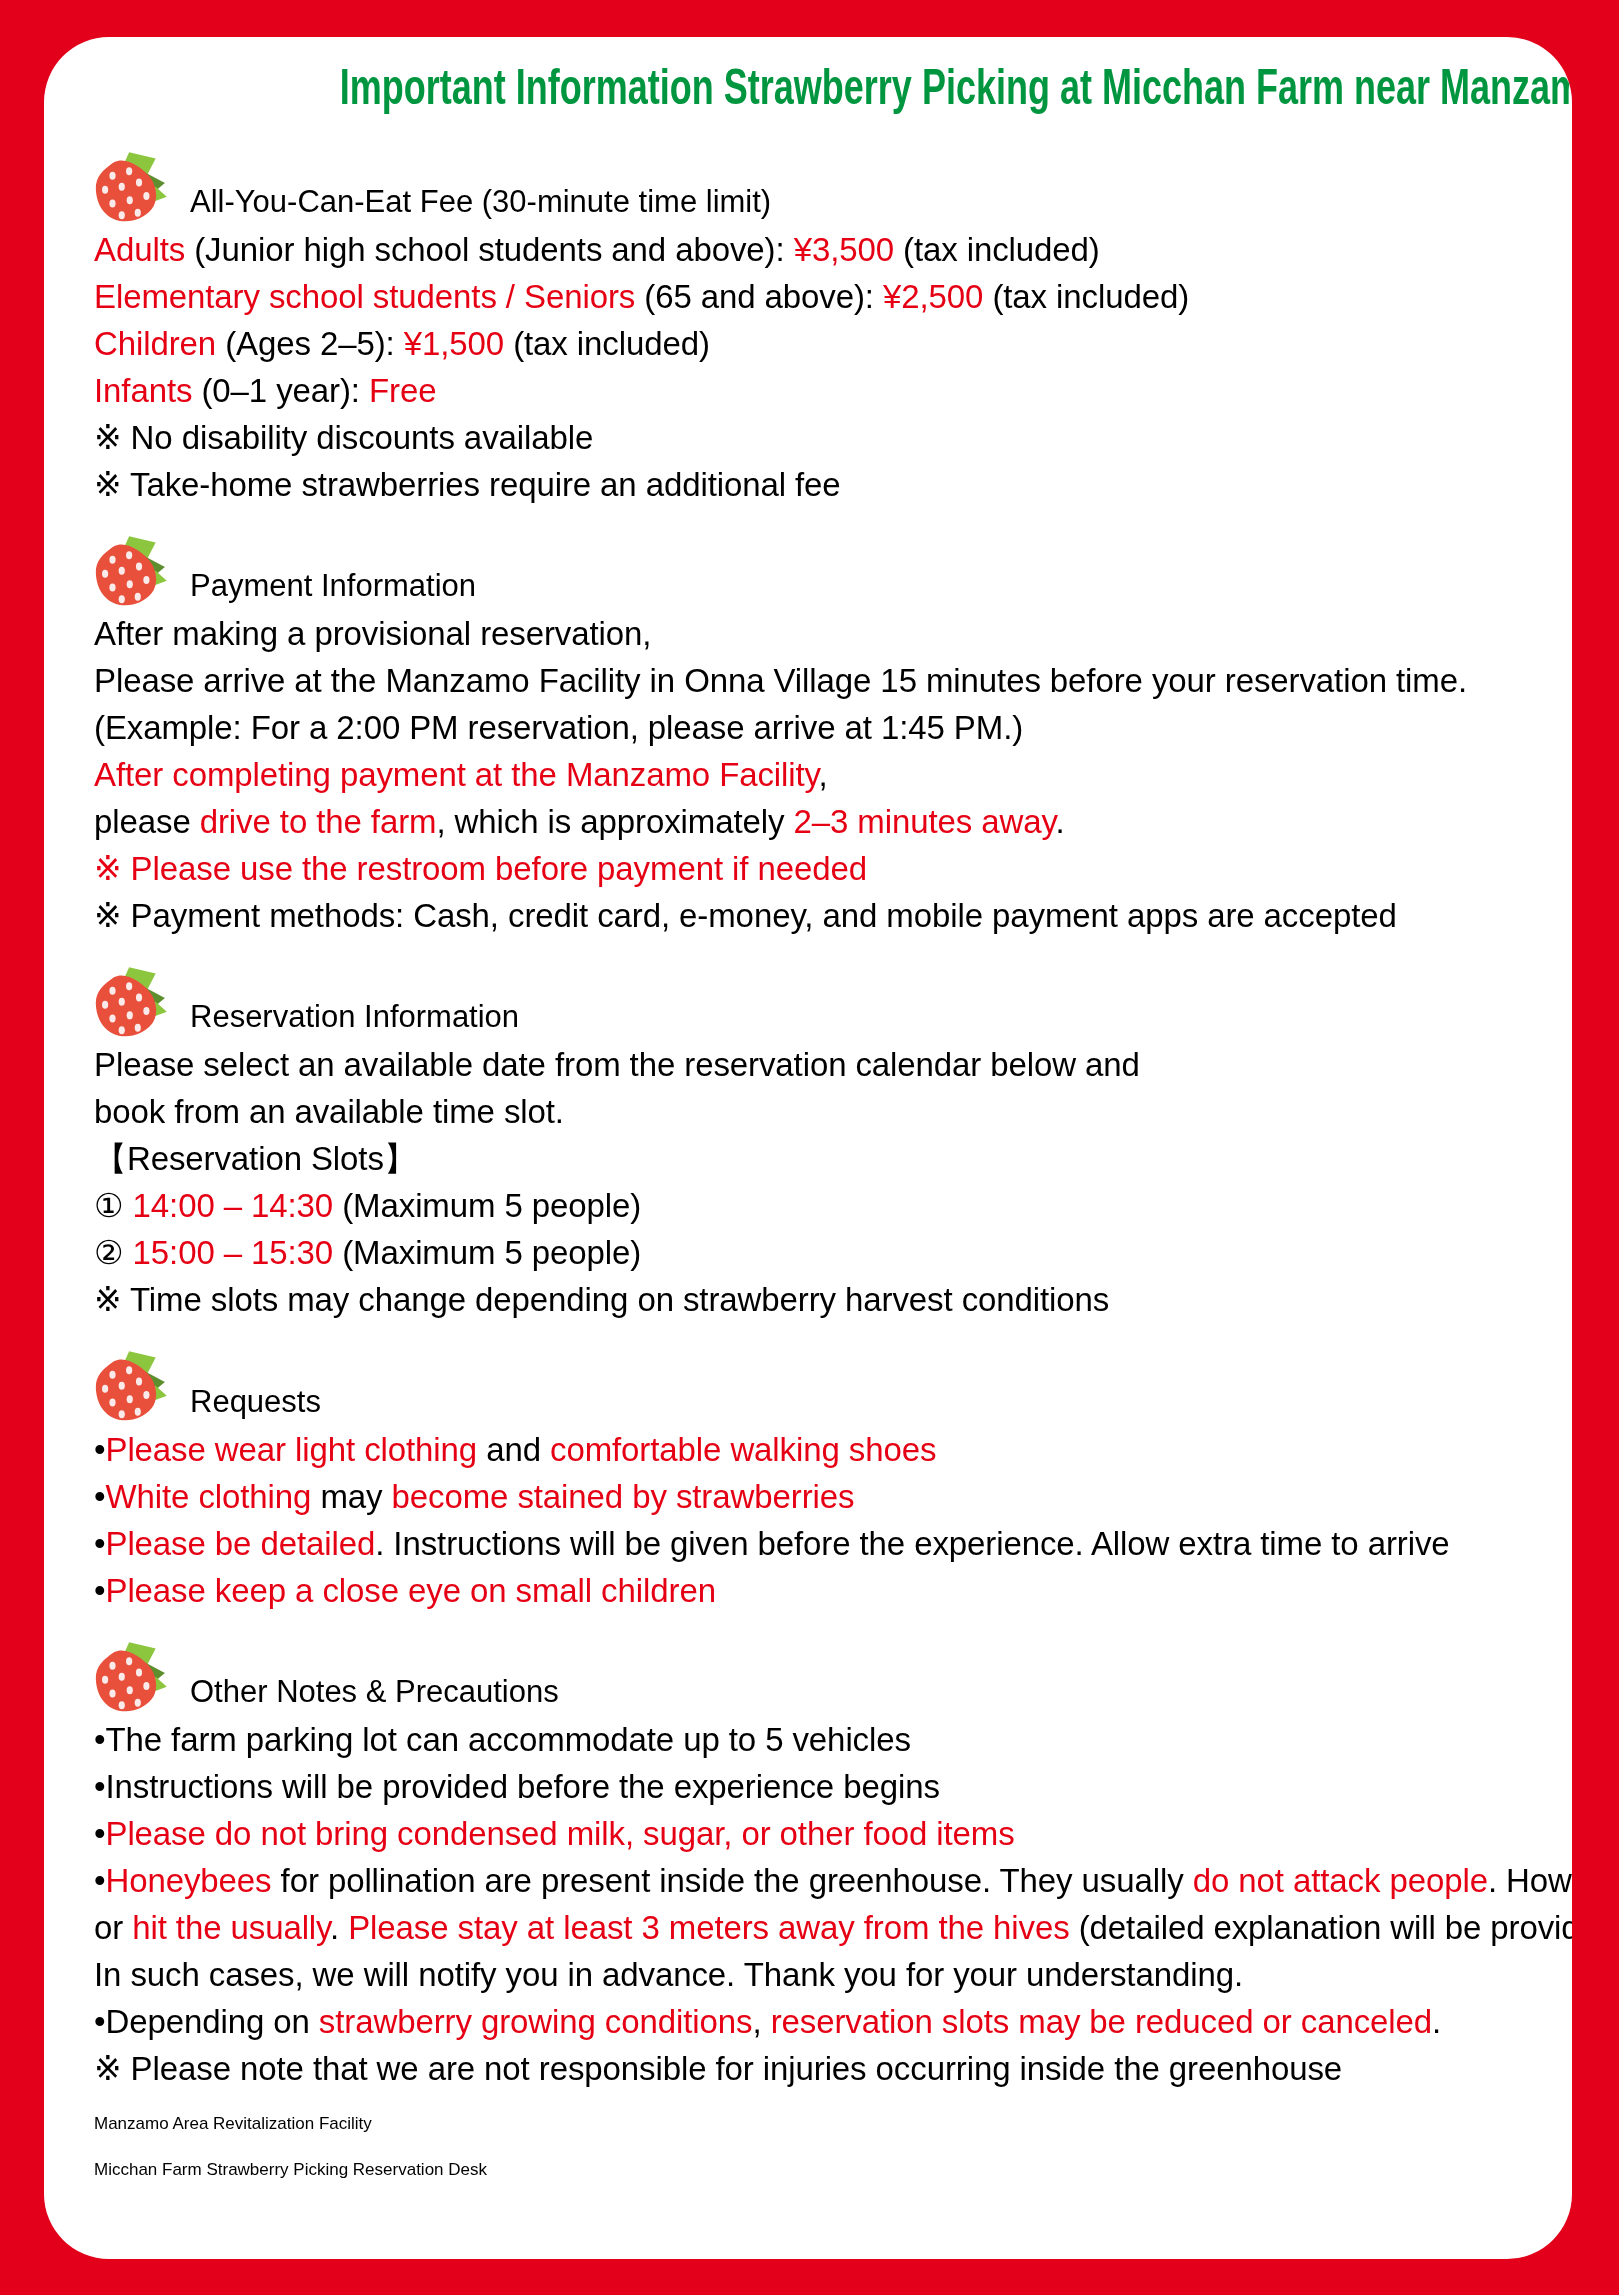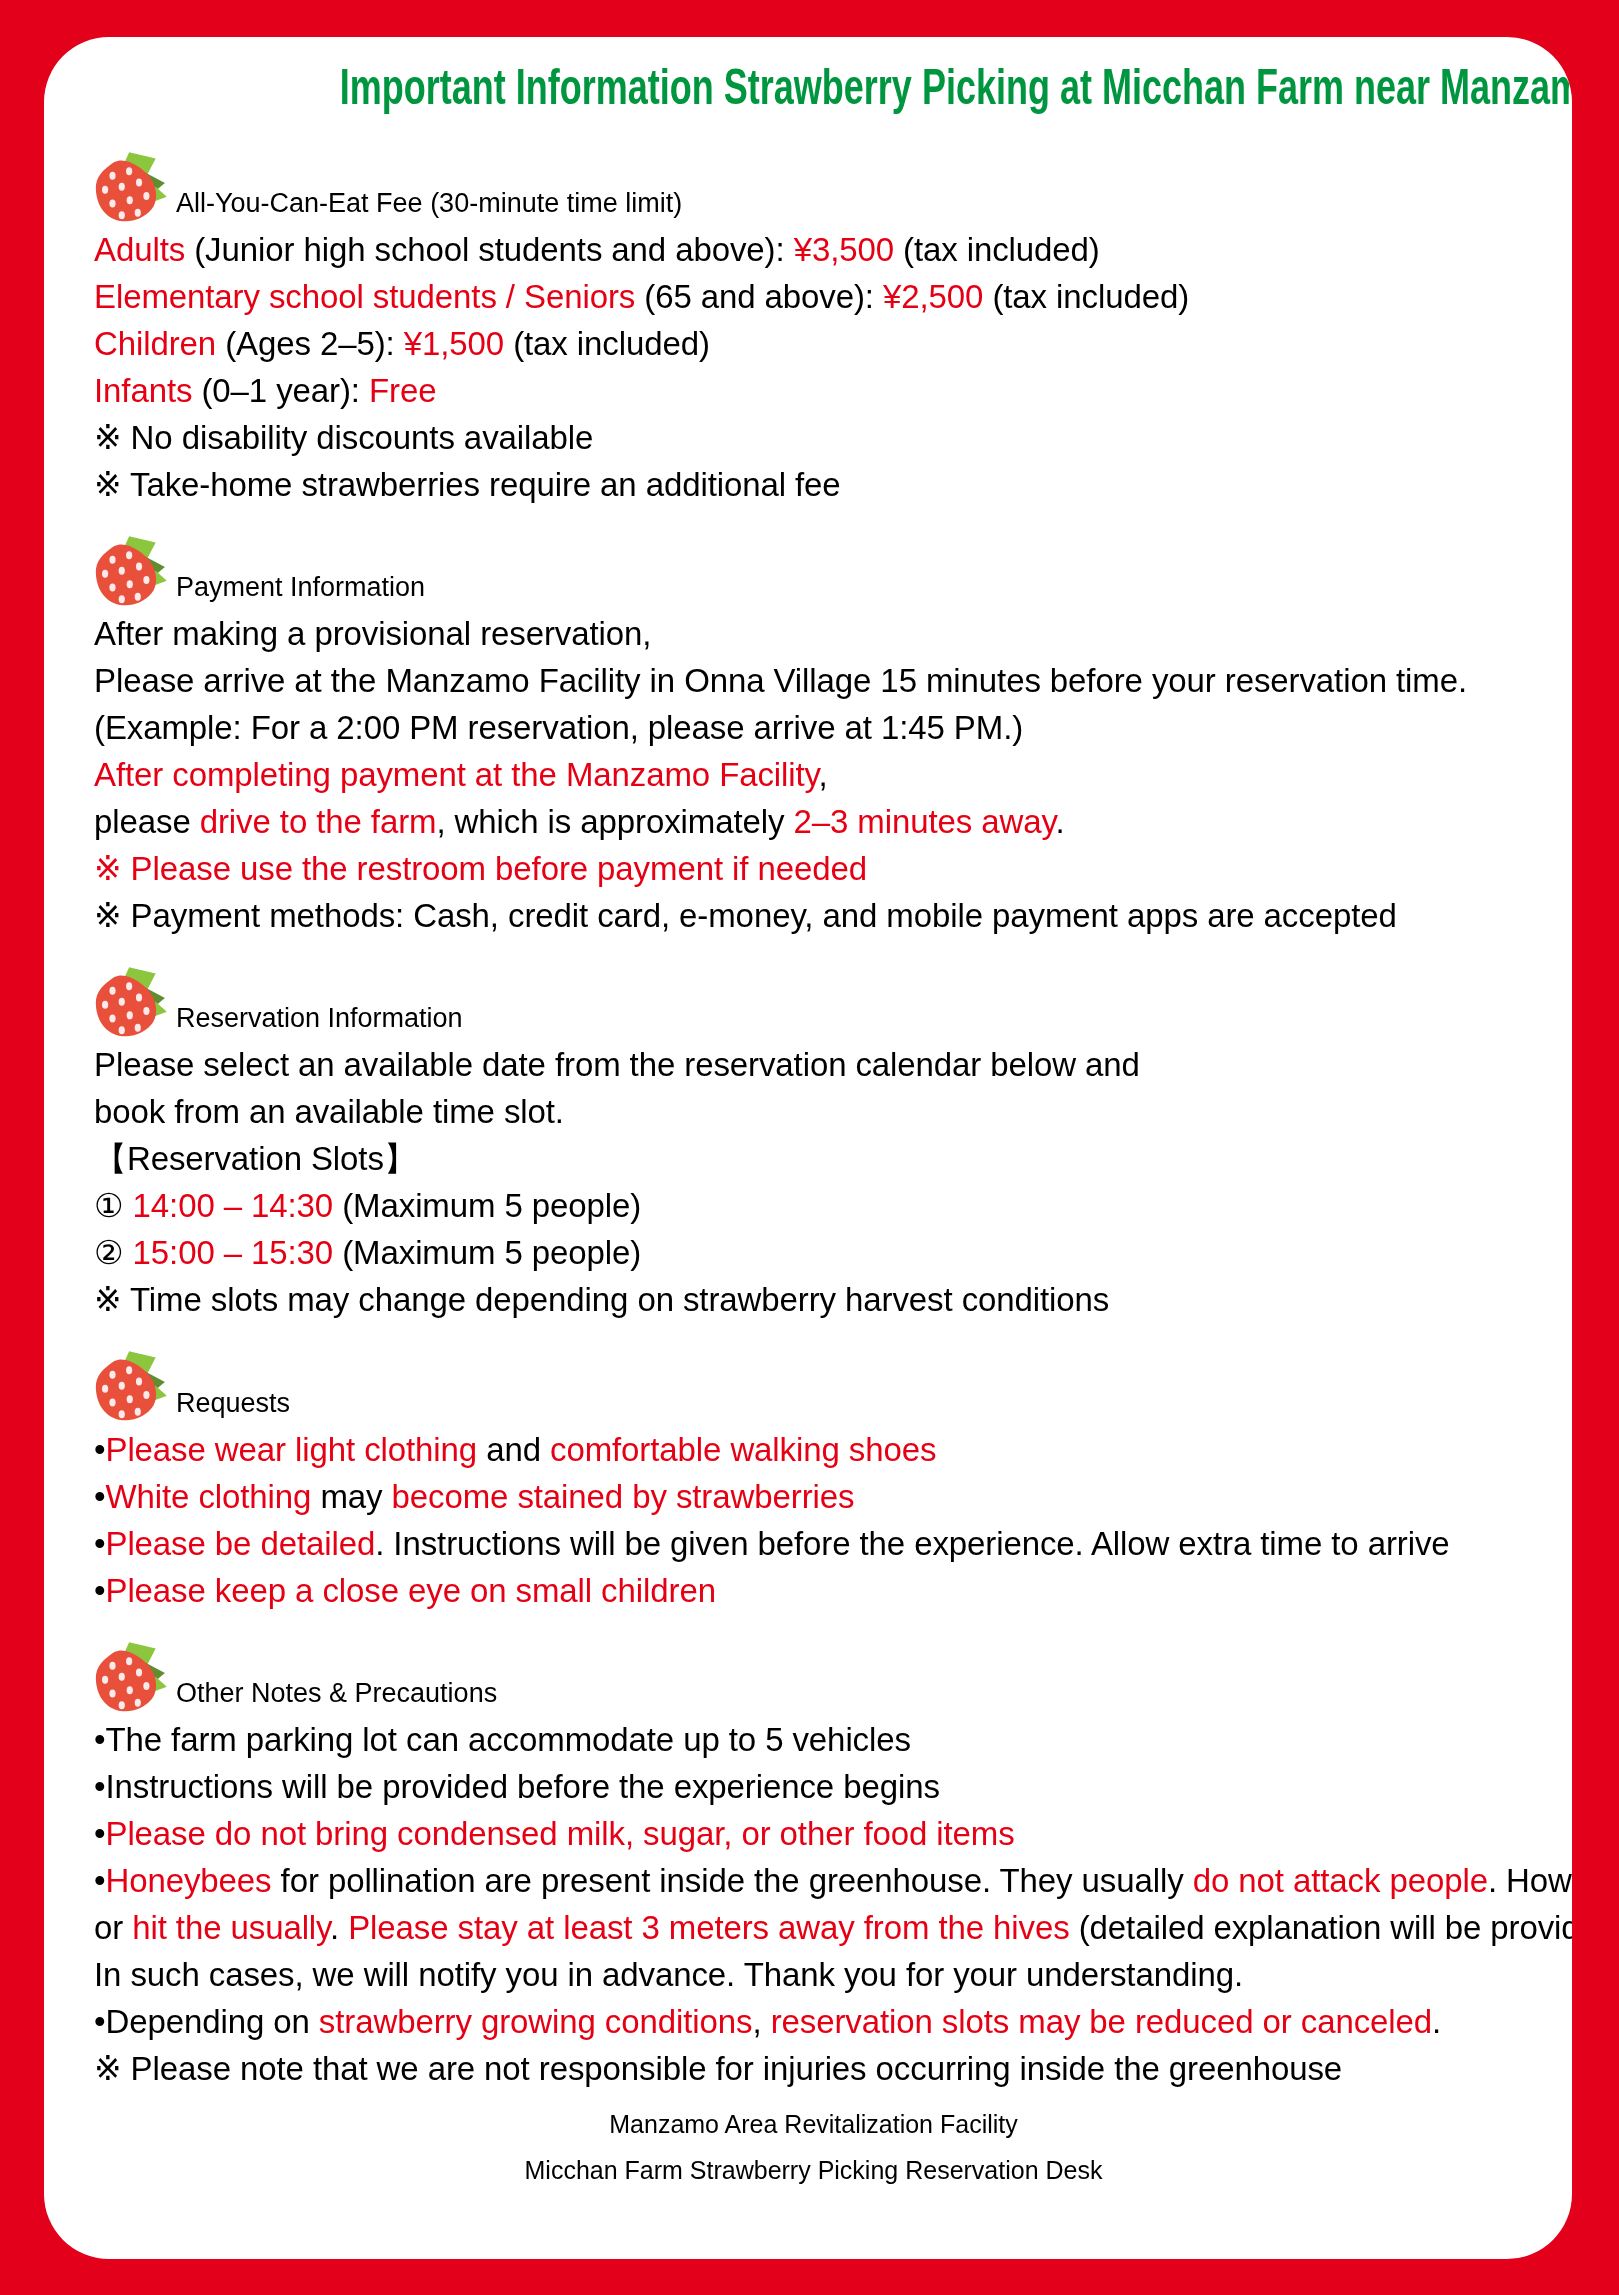--- a/index.html
+++ b/index.html
@@ -7,26 +7,26 @@
   .page{position:relative;width:1619px;height:2295px;background:var(--border-red,#e3001a);overflow:hidden;}
   .sheet{position:absolute;left:44px;top:37px;width:1528px;height:2222px;background:#ffffff;border-radius:65px;overflow:hidden;}
   .content{padding:11.8px 39px 0 50px;}
   .title{margin:11.8px 0 0 0;text-align:center;white-space:nowrap;
          font-size:50px;font-weight:bold;line-height:52px;color:var(--title-green,#009640);}
   .title .squeeze{display:inline-block;transform:scaleX(0.72);transform-origin:center;}
   .section{margin-top:26px;}
   .section.first{margin-top:37px;}
   .shead{display:flex;align-items:flex-end;height:75px;margin-bottom:1.3px;}
   .shead svg{width:74px;height:74px;flex:0 0 auto;}
-  .slabel{margin-left:8px;padding-bottom:7.8px;font-size:27px;color:var(--text-black,#000);line-height:1;}
+  .slabel{margin-left:22px;padding-bottom:7.8px;font-size:31px;color:var(--text-black,#000);line-height:1;}
   .lines{font-size:33px;line-height:47px;letter-spacing:-0.1px;white-space:nowrap;}
   .tline{height:47px;}
   .red{color:var(--text-red,#e60014);}
   .blk{color:var(--text-black,#000);}
-  .footer{margin-top:9.2px;text-align:center;font-size:25px;line-height:46px;color:var(--text-black,#000);}
+  .footer{margin-top:9.2px;text-align:left;font-size:17px;line-height:46px;color:var(--text-black,#000);}
 </style>
 </head>
 <body>
 
 <div class="page">
   <div class="sheet">
     <div class="content">
       <h1 class="title"><span class="squeeze">Important Information Strawberry Picking at Micchan Farm near Manzamo</span></h1>
       <div>
           <section class="section first">

